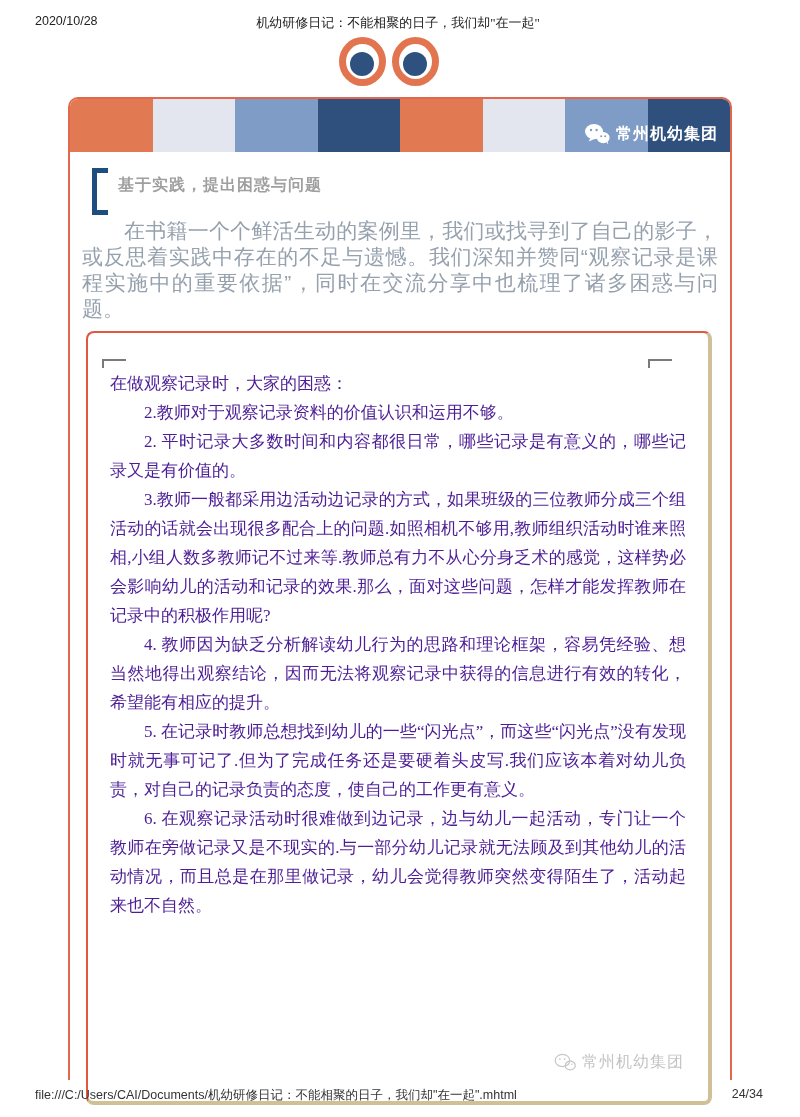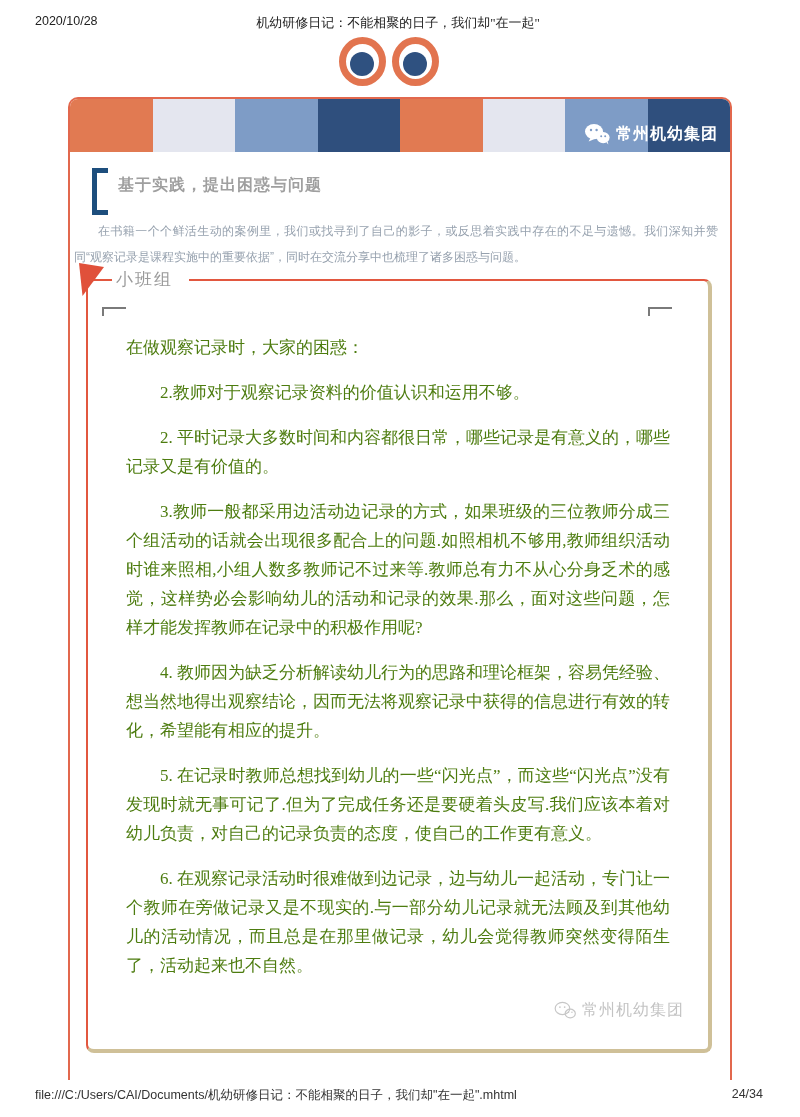--- a/index.html
+++ b/index.html
@@ -35,42 +35,42 @@
     align-items:center; gap:6px; color:#ffffff; font-size:16px; font-weight:bold; letter-spacing:1px; }
 
   
   .title-row { position:relative; margin:14px 0 0 22px; height:52px; }
   .bracket { position:absolute; left:0; top:2px; width:16px; height:47px;
     border-left:5px solid #1d4e7d; border-top:5px solid #1d4e7d; border-bottom:5px solid #1d4e7d;
     box-sizing:border-box; }
   .page-title { margin:0 0 0 26px; padding-top:9px; font-size:16px; font-weight:bold;
     color:#9f9f9f; letter-spacing:1px; }
 
-  .intro { margin:0 12px 0 4px; font-size:12px; line-height:26px; color:#96a1ae;
+  .intro { margin:0 12px 0 12px; font-size:21px; line-height:26px; color:#96a1ae;
     text-indent:2em; text-align:justify; }
 
   
   .content-box { position:relative; margin:9px 18px 0 16px; height:774px;
     border-top:2px solid #e2573f; border-left:2px solid #e2573f;
     border-right:4px solid #cfc098; border-bottom:4px solid #cfc098;
     border-radius:8px; box-sizing:border-box; padding:36px 22px 0 22px; background:#fff; }
 
   .group-label { position:absolute; left:-9px; top:-18px; display:flex; align-items:center; }
   .flag { width:25px; height:33px; background:#e0503a;
     clip-path:polygon(0 0, 100% 12%, 14% 100%); }
   .group-label-text { margin-left:8px; background:#ffffff; padding:0 16px 0 4px;
     font-size:17px; color:#9a9a9a; letter-spacing:2px; }
 
   .corner-mark { position:absolute; width:22px; height:7px;
     border-top:2px solid #7a7a7a; border-left:2px solid #7a7a7a; }
   .corner-tl { left:14px; top:26px; }
   .corner-tr { right:36px; top:26px; }
 
-  .content-box p { margin:16px; font-family:"Liberation Serif","DejaVu Serif",serif;
-    font-size:17px; line-height:29px; color:#4d7c0f; text-align:justify; text-indent:2em; }
+  .content-box p { margin:0; font-family:"Liberation Serif","DejaVu Serif",serif;
+    font-size:17px; line-height:29px; color:#4c1d95; text-align:justify; text-indent:2em; }
   .content-box p.no-indent { text-indent:0; }
 
   .watermark { position:absolute; right:24px; bottom:28px; display:flex;
     align-items:center; gap:6px; color:#c3c3c3; font-size:16px; letter-spacing:1px; }
 </style>
 </head>
 <body>
 
 <div class="page">
 
@@ -115,24 +115,20 @@
     </div>
 
     <div class="title-row">
       <div class="bracket"></div>
       <h1 class="page-title">基于实践，提出困惑与问题</h1>
     </div>
 
     <p class="intro">在书籍一个个鲜活生动的案例里，我们或找寻到了自己的影子，或反思着实践中存在的不足与遗憾。我们深知并赞同“观察记录是课程实施中的重要依据”，同时在交流分享中也梳理了诸多困惑与问题。</p>
 
     <div class="content-box" id="content-box">
-      <div class="group-label">
-        <div class="flag"></div>
-        <span class="group-label-text">小班组</span>
-      </div>
       <div class="corner-mark corner-tl"></div>
       <div class="corner-mark corner-tr"></div>
 
       <div id="paragraphs">
           <p class="no-indent">在做观察记录时，大家的困惑：</p>
           <p>2.教师对于观察记录资料的价值认识和运用不够。</p>
           <p>2. 平时记录大多数时间和内容都很日常，哪些记录是有意义的，哪些记录又是有价值的。</p>
           <p>3.教师一般都采用边活动边记录的方式，如果班级的三位教师分成三个组活动的话就会出现很多配合上的问题.如照相机不够用,教师组织活动时谁来照相,小组人数多教师记不过来等.教师总有力不从心分身乏术的感觉，这样势必会影响幼儿的活动和记录的效果.那么，面对这些问题，怎样才能发挥教师在记录中的积极作用呢?</p>
           <p>4. 教师因为缺乏分析解读幼儿行为的思路和理论框架，容易凭经验、想当然地得出观察结论，因而无法将观察记录中获得的信息进行有效的转化，希望能有相应的提升。</p>
           <p>5. 在记录时教师总想找到幼儿的一些“闪光点”，而这些“闪光点”没有发现时就无事可记了.但为了完成任务还是要硬着头皮写.我们应该本着对幼儿负责，对自己的记录负责的态度，使自己的工作更有意义。</p>

